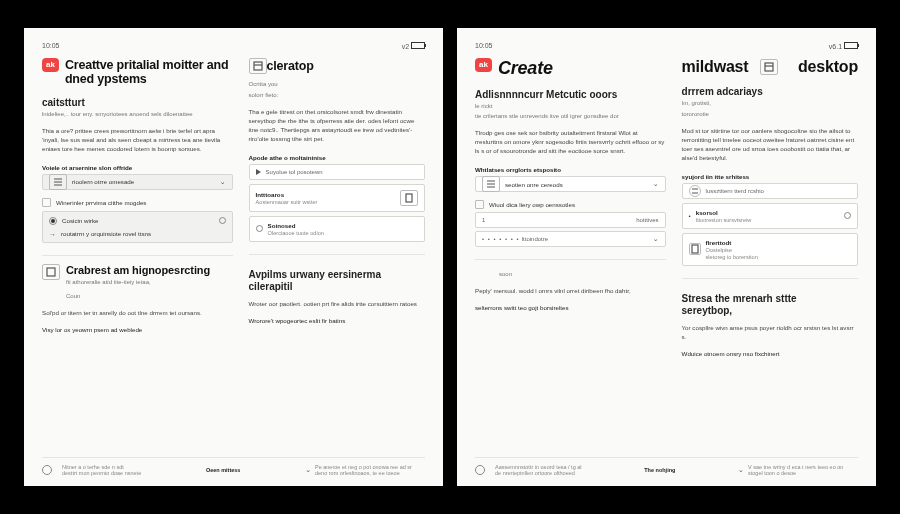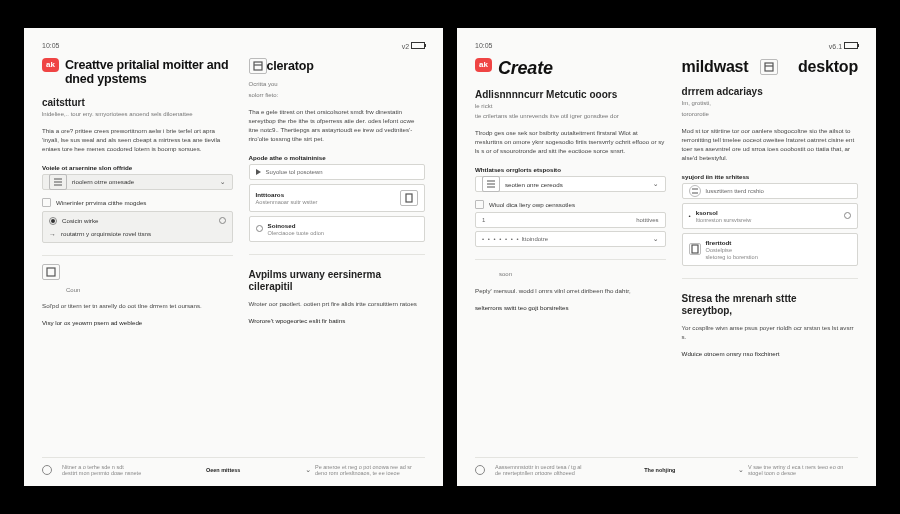--- a/index.html
+++ b/index.html
@@ -91,20 +91,24 @@
             <span>routatrrn y orquinsiote rovel ttsns</span>
           </div>
       </div>
       <hr class="divider">
       <div class="hdr">
         <span class="icn">
             <svg viewBox="0 0 10 10">
               <rect x="1" y="1" width="8" height="8"></rect>
             </svg>
           </span>
+        <div>
+          <h2>Crabrest am hignopesrcting</h2>
+          <div class="meta">fti athoreralie atid tite-tieiy ietaa,</div>
+        </div>
       </div>
       <div class="meta" style="margin-left:24px">Coun</div>
       <div class="body">Sol'pd or titern ter tn asrelly do oot tlne drrrem tet oursans.</div>
       <div class="body bold">Visy lor ox yeowrn psem ad weblede</div>
     </div>
 
     <div class="col">
       <div class="hdr" style="justify-content:space-between;align-items:center">
         <span style="display:flex;align-items:center">
             <span class="icn">

